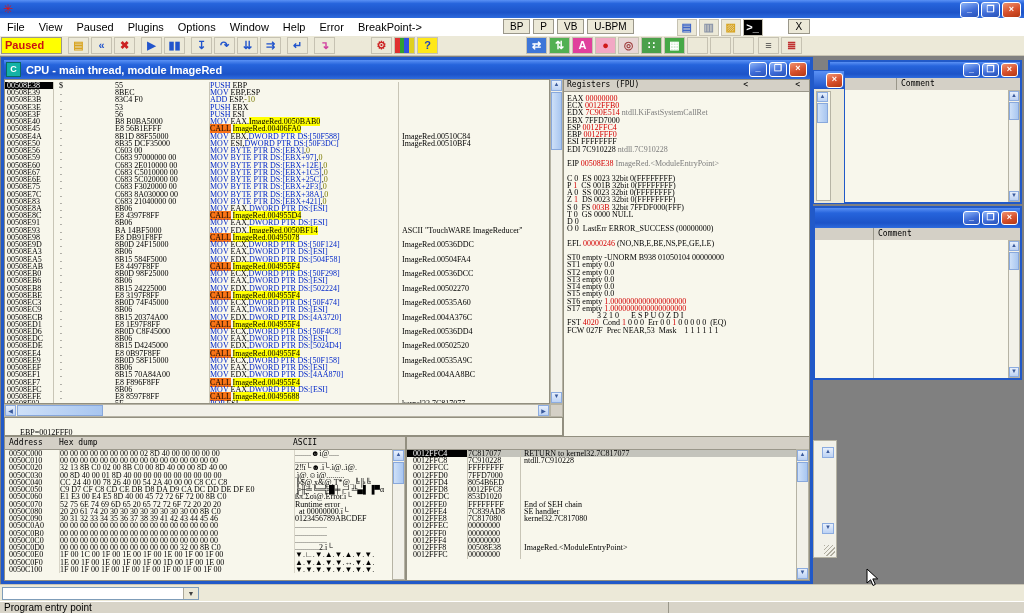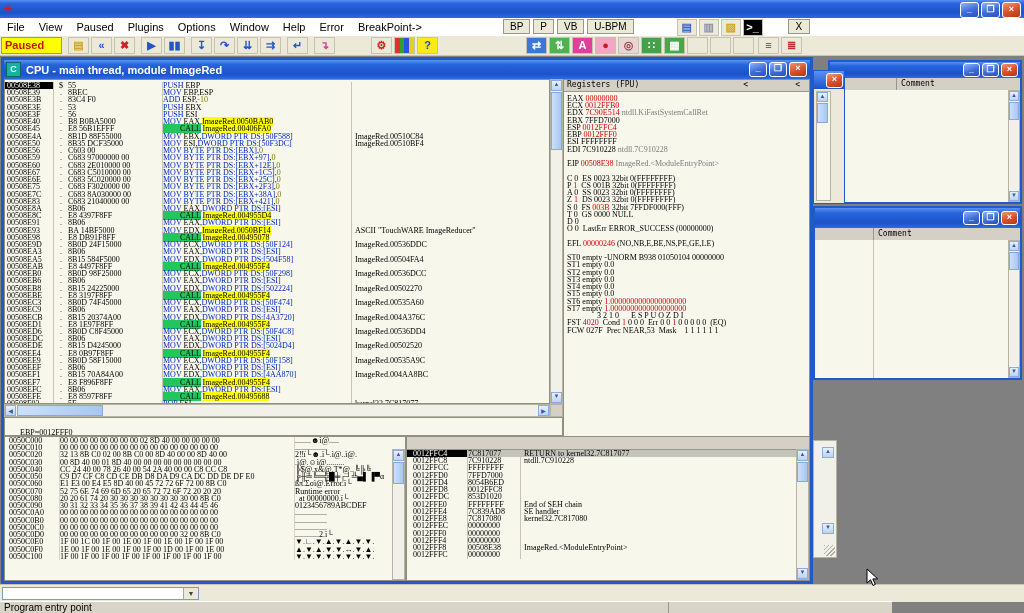--- a/index.html
+++ b/index.html
@@ -37,41 +37,41 @@
     color:#fff;font-size:8px;font-weight:bold;text-align:center;line-height:15px;}
   .lettergroup{margin-left:34px;display:flex;}
   .gear-group{margin-left:36px;}
   .right-icons{margin-left:88px;}
   .blank-group{margin-left:2px;}
   .list-group{margin-left:4px;}
   
   .mono{font-family:Liberation Serif, serif;font-size:8px;line-height:7.24px;white-space:pre;color:#000;}
   .sg-pl{color:#000;} .sg-mn{color:#0026C8;} .sg-bl{color:#0026C8;}
   .sg-ol{color:#7A7A00;} .sg-red{color:#D40000;} .sg-gy{color:#7C7C7C;}
-  .sg-yhl{background:#FFFF00;color:#000;} .sg-chl{background:#22c55e;color:#000;padding-left:17px;}
+  .sg-yhl{background:#FFFF00;color:#000;} .sg-chl{background:#f97316;color:#000;}
   .sel{background:#000;color:#fff;}
   
   .cpu-window{position:absolute;left:1px;top:57px;width:812px;height:527px;
     border:3px solid #2159C8;background:#ECE9D8;box-sizing:border-box;}
   .cpu-title{position:absolute;left:0;top:0;width:806px;height:19px;
     background:linear-gradient(180deg,#5A91F5 0%,#2664DC 25%,#1C53C8 75%,#2E6BDE 100%);
     display:flex;align-items:center;}
   .cpu-ico{width:13px;height:13px;background:#14B2A6;color:#fff;font-weight:bold;font-size:9px;
     text-align:center;line-height:13px;margin-left:2px;border:1px solid #0A6A62;}
   .cpu-title-text{color:#fff;font-weight:bold;margin-left:5px;font-size:11px;}
   .cpu-controls{position:absolute;right:3px;top:2px;display:flex;gap:2px;}
   .pane{position:absolute;background:#F8F7EC;border:1px solid #928F80;box-sizing:border-box;overflow:hidden;}
   .pane-header{height:11px;background:#D4D0C6;border-bottom:1px solid #9A978A;color:#000;
     font-family:"DejaVu Sans Mono",monospace;font-size:8px;line-height:10px;padding-left:3px;position:relative;}
   
   .disasm{left:0;top:19px;width:546px;height:325px;padding-top:2px;}
   .line{display:flex;height:7.24px;}
   .c-addr{width:46px;flex:none;border-right:1px solid #C8C5B6;padding-left:2px;}
   .c-flag{width:14px;flex:none;text-align:center;}
-  .c-bytes{width:94px;flex:none;border-right:1px solid #C8C5B6;}
+  .c-bytes{width:94px;flex:none;border-right:1px solid #C8C5B6;margin-left:47px;}
   .c-instr{width:188px;flex:none;border-right:1px solid #C8C5B6;}
   .c-cmt{flex:1;padding-left:3px;}
   
   .registers{left:559px;top:19px;width:247px;height:358px;}
   .reg-lines{padding:3px 0 0 3px;}
   .reg-btn{position:absolute;top:0;font-size:8px;padding:0 3px;}
   
   .vscroll,.hscroll{position:absolute;background:#F2F1E9;border:1px solid #B6B3A4;box-sizing:border-box;}
   .sb-btn{position:absolute;background:linear-gradient(180deg,#E8F0FC,#BCD2F4);border:1px solid #8CACE0;
     color:#3A5A9C;font-size:6px;text-align:center;box-sizing:border-box;}
@@ -98,21 +98,21 @@
   .side-cols{display:flex;height:12px;background:#D4D0C6;border-bottom:1px solid #9A978A;
     font-family:"DejaVu Sans Mono",monospace;font-size:8px;line-height:11px;}
   .side-body{background:#F8F7EC;position:absolute;left:0;right:0;bottom:0;}
   
   .command-bar{position:absolute;left:0;top:584px;width:1024px;height:17px;background:#ECE9D8;
     border-top:1px solid #C8C4B4;}
   .combo{position:absolute;left:2px;top:2px;width:197px;height:13px;background:#fff;
     border:1px solid #7F9DB9;box-sizing:border-box;}
   .combo-btn{position:absolute;right:0;top:0;width:14px;height:11px;background:#ECE9D8;
     border-left:1px solid #ACA899;font-size:7px;text-align:center;line-height:11px;color:#404040;}
-  .statusbar{position:absolute;left:0;top:601px;width:892px;height:12px;background:#D8D4C8;
+  .statusbar{position:absolute;left:0;top:601px;width:1024px;height:12px;background:#D8D4C8;
     border-top:1px solid #fff;font-size:10px;color:#000;display:flex;}
   .status-sec1{width:660px;padding:0 4px;border-right:1px solid #9A978A;line-height:11px;}
   .status-sec2{flex:1;}
   .cursor{position:absolute;left:866px;top:568px;z-index:99;}
 </style>
 </head>
 <body>
 
 <div class="stage">
 
@@ -298,20 +298,25 @@
       <span class="sb-thumb" style="left:12px;top:0;width:86px;height:11px;"></span>
       <span class="sb-btn" style="right:0;top:0;width:11px;height:11px;line-height:10px;">▶</span>
     </div>
     <div style="position:absolute;left:546px;top:344px;width:13px;height:13px;background:#D4D0C6;border:1px solid #B6B3A4;box-sizing:border-box;"></div>
 
     <div class="pane infopane mono">
       <span>EBP=0012FFF0</span>
     </div>
 
     <div class="pane dump">
+      <div class="dump-cols">
+        <span class="h-daddr">Address</span>
+        <span class="h-dhex">Hex dump</span>
+        <span class="h-dascii">ASCII</span>
+      </div>
       <div class="mono"><div class="line"><span class="c-daddr">0050C000</span><span class="c-dhex">00 00 00 00 00 00 00 00 02 8D 40 00 00 00 00 00</span><span class="c-dascii">........☻ì@.....</span></div><div class="line"><span class="c-daddr">0050C010</span><span class="c-dhex">00 00 00 00 00 00 00 00 00 00 00 00 00 00 00 00</span><span class="c-dascii">................</span></div><div class="line"><span class="c-daddr">0050C020</span><span class="c-dhex">32 13 8B C0 02 00 8B C0 00 8D 40 00 00 8D 40 00</span><span class="c-dascii">2‼ï└☻.ï└.ì@..ì@.</span></div><div class="line"><span class="c-daddr">0050C030</span><span class="c-dhex">00 8D 40 00 01 8D 40 00 00 00 00 00 00 00 00 00</span><span class="c-dascii">.ì@.☺ì@.........</span></div><div class="line"><span class="c-daddr">0050C040</span><span class="c-dhex">CC 24 40 00 78 26 40 00 54 2A 40 00 00 C8 CC C8</span><span class="c-dascii">╠$@.x&amp;@.T*@..╚╠╚</span></div><div class="line"><span class="c-daddr">0050C050</span><span class="c-dhex">C9 D7 CF C8 CD CE DB D8 DA D9 CA DC DD DE DF E0</span><span class="c-dascii">╔╫╧╚═╬█╪┌┘╩▄▌▐▀α</span></div><div class="line"><span class="c-daddr">0050C060</span><span class="c-dhex">E1 E3 00 E4 E5 8D 40 00 45 72 72 6F 72 00 8B C0</span><span class="c-dascii">ßπ.Σσì@.Error.ï└</span></div><div class="line"><span class="c-daddr">0050C070</span><span class="c-dhex">52 75 6E 74 69 6D 65 20 65 72 72 6F 72 20 20 20</span><span class="c-dascii">Runtime error   </span></div><div class="line"><span class="c-daddr">0050C080</span><span class="c-dhex">20 20 61 74 20 30 30 30 30 30 30 30 30 00 8B C0</span><span class="c-dascii">  at 00000000.ï└</span></div><div class="line"><span class="c-daddr">0050C090</span><span class="c-dhex">30 31 32 33 34 35 36 37 38 39 41 42 43 44 45 46</span><span class="c-dascii">0123456789ABCDEF</span></div><div class="line"><span class="c-daddr">0050C0A0</span><span class="c-dhex">00 00 00 00 00 00 00 00 00 00 00 00 00 00 00 00</span><span class="c-dascii">................</span></div><div class="line"><span class="c-daddr">0050C0B0</span><span class="c-dhex">00 00 00 00 00 00 00 00 00 00 00 00 00 00 00 00</span><span class="c-dascii">................</span></div><div class="line"><span class="c-daddr">0050C0C0</span><span class="c-dhex">00 00 00 00 00 00 00 00 00 00 00 00 00 00 00 00</span><span class="c-dascii">................</span></div><div class="line"><span class="c-daddr">0050C0D0</span><span class="c-dhex">00 00 00 00 00 00 00 00 00 00 00 00 32 00 8B C0</span><span class="c-dascii">............2.ï└</span></div><div class="line"><span class="c-daddr">0050C0E0</span><span class="c-dhex">1F 00 1C 00 1F 00 1E 00 1F 00 1E 00 1F 00 1F 00</span><span class="c-dascii">▼.∟.▼.▲.▼.▲.▼.▼.</span></div><div class="line"><span class="c-daddr">0050C0F0</span><span class="c-dhex">1E 00 1F 00 1E 00 1F 00 1F 00 1D 00 1F 00 1E 00</span><span class="c-dascii">▲.▼.▲.▼.▼.↔.▼.▲.</span></div><div class="line"><span class="c-daddr">0050C100</span><span class="c-dhex">1F 00 1F 00 1F 00 1F 00 1F 00 1F 00 1F 00 1F 00</span><span class="c-dascii">▼.▼.▼.▼.▼.▼.▼.▼.</span></div></div>
       <div class="vscroll" style="right:0;top:12px;bottom:0;width:13px;">
         <span class="sb-btn" style="left:0;top:0;width:11px;height:11px;">▲</span>
         <span class="sb-thumb" style="left:0;top:12px;width:11px;height:22px;"></span>
       </div>
     </div>
 
     <div class="pane stack">
       <div style="height:12px;background:#D4D0C6;border-bottom:1px solid #9A978A;"></div>
       <div class="mono"><div class="line hl"><span class="c-saddr sel">0012FFC4</span><span class="c-sval">7C817077</span><span class="c-scmt">RETURN to kernel32.7C817077</span></div><div class="line"><span class="c-saddr">0012FFC8</span><span class="c-sval">7C910228</span><span class="c-scmt">ntdll.7C910228</span></div><div class="line"><span class="c-saddr">0012FFCC</span><span class="c-sval">FFFFFFFF</span><span class="c-scmt"></span></div><div class="line"><span class="c-saddr">0012FFD0</span><span class="c-sval">7FFD7000</span><span class="c-scmt"></span></div><div class="line"><span class="c-saddr">0012FFD4</span><span class="c-sval">8054B6ED</span><span class="c-scmt"></span></div><div class="line"><span class="c-saddr">0012FFD8</span><span class="c-sval">0012FFC8</span><span class="c-scmt"></span></div><div class="line"><span class="c-saddr">0012FFDC</span><span class="c-sval">853D1020</span><span class="c-scmt"></span></div><div class="line"><span class="c-saddr">0012FFE0</span><span class="c-sval">FFFFFFFF</span><span class="c-scmt">End of SEH chain</span></div><div class="line"><span class="c-saddr">0012FFE4</span><span class="c-sval">7C839AD8</span><span class="c-scmt">SE handler</span></div><div class="line"><span class="c-saddr">0012FFE8</span><span class="c-sval">7C817080</span><span class="c-scmt">kernel32.7C817080</span></div><div class="line"><span class="c-saddr">0012FFEC</span><span class="c-sval">00000000</span><span class="c-scmt"></span></div><div class="line"><span class="c-saddr">0012FFF0</span><span class="c-sval">00000000</span><span class="c-scmt"></span></div><div class="line"><span class="c-saddr">0012FFF4</span><span class="c-sval">00000000</span><span class="c-scmt"></span></div><div class="line"><span class="c-saddr">0012FFF8</span><span class="c-sval">00508E38</span><span class="c-scmt">ImageRed.&lt;ModuleEntryPoint&gt;</span></div><div class="line"><span class="c-saddr">0012FFFC</span><span class="c-sval">00000000</span><span class="c-scmt"></span></div></div>

